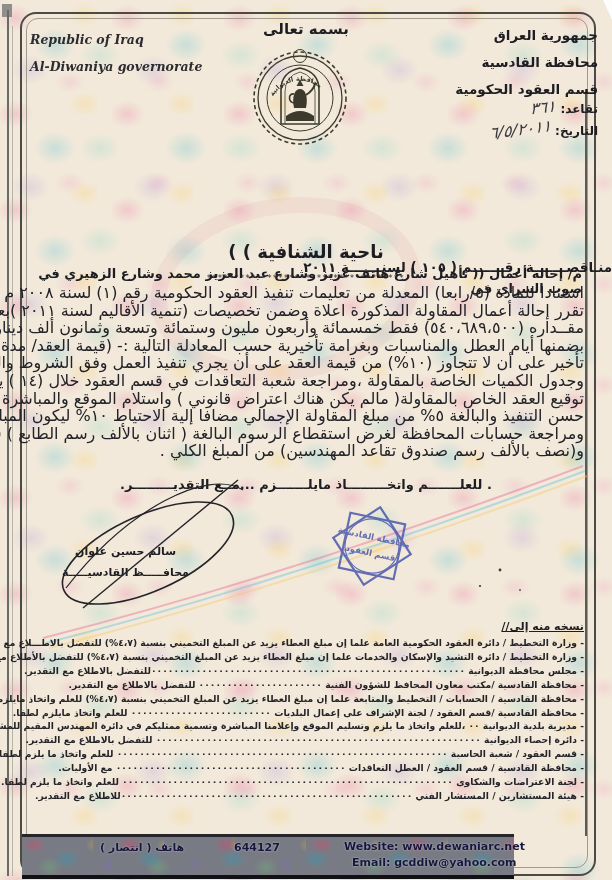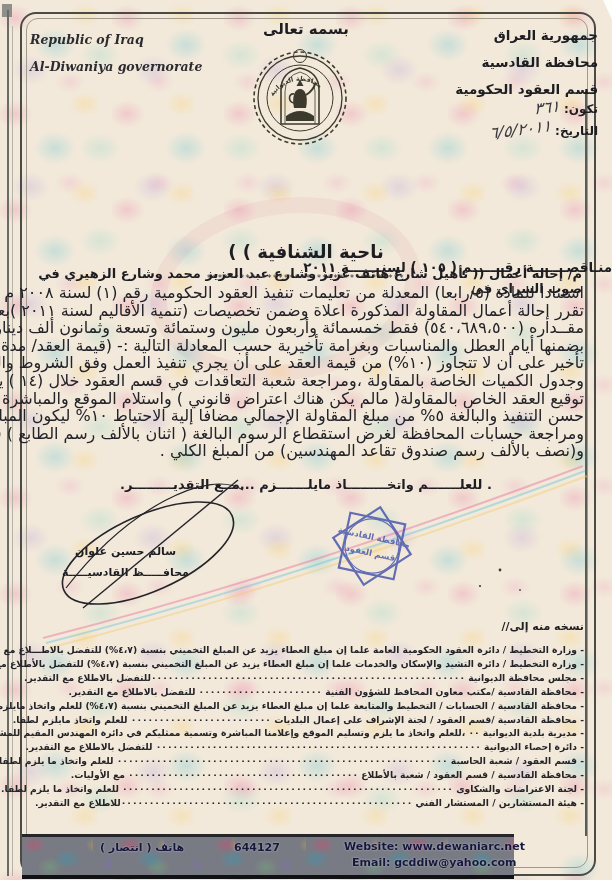--- a/index.html
+++ b/index.html
@@ -44,21 +44,21 @@
   .bodytxt{left:28px;top:284px;width:556px;text-align:right;font-size:16px;line-height:17.6px;color:#222228;}
   .bodytxt>div{white-space:nowrap;}
   .closing{left:0;top:477px;width:612px;text-align:center;font-weight:bold;font-size:13px;}
 
   .sig-block{left:28px;top:541px;width:195px;text-align:center;font-weight:bold;font-size:11px;line-height:21px;}
   .sig-svg{left:8px;top:438px;width:596px;height:225px;pointer-events:none;}
   .stamp{left:322px;top:496px;width:100px;height:100px;transform:rotate(12deg);opacity:.85;}
   .faint-stamp{left:150px;top:198px;width:240px;height:150px;border:16px solid rgba(228,118,152,.10);border-radius:50%;transform:rotate(-8deg);}
 
   .cc{left:28px;top:620px;width:556px;}
-  .cc-title{text-align:right;font-weight:bold;font-size:11px;margin-bottom:10px;direction:rtl;}
+  .cc-title{text-align:right;font-weight:bold;font-size:11px;text-decoration:underline;margin-bottom:3px;direction:rtl;}
   .cc-list{direction:rtl;font-size:9.2px;font-weight:bold;line-height:13.9px;color:#232328;}
   .cc-list>div{white-space:nowrap;}
 
   .footer-band{left:22px;top:834px;width:492px;height:38px;border-top:3px solid #26262a;border-bottom:4px solid #121214;
     background-color:#8d9097;
     background-image:
       linear-gradient(rgba(60,60,72,.25),rgba(60,60,72,.25)),
       radial-gradient(ellipse 18px 12px at 12px 8px, rgba(240,90,130,.55), transparent 70%),
       radial-gradient(ellipse 20px 14px at 45px 22px, rgba(60,180,210,.5), transparent 70%),
       radial-gradient(ellipse 16px 12px at 75px 8px, rgba(250,200,90,.55), transparent 70%),
@@ -112,21 +112,21 @@
     </text>
   </svg>
 
   <div class="abs gov-head ar">
     <div>جمهورية العراق</div>
     <div>محافظة القادسية</div>
     <div>قسم العقود الحكومية</div>
   </div>
 
   <div class="abs num-row ar">
-    <span>تكون:</span>
+    <span>تقاعد:</span>
     <span class="handw">٣٦١</span>
   </div>
   <div class="abs date-row ar">
     <span>التاريخ:</span>
     <span class="handw">٦/٥/٢٠١١</span>
   </div>
 
 
   <div class="abs faint-stamp"></div>
   <div class="abs subj1 ar">م/ إحالة أعمال  (( تأهيل شارع هاتف عزيز وشارع عبد العزيز محمد وشارع الزهيري في صوب السراي في</div>
@@ -179,21 +179,21 @@
     <div class="cc-list">
         <div>- وزارة التخطيط / دائرة العقود الحكومية العامة علما إن مبلغ العطاء يزيد عن المبلغ التخميني بنسبة (٤،٧%)  للتفضل بالاطـــلاع  مع التقديــر..</div>
         <div>- وزارة التخطيط / دائرة التشيد والإسكان والخدمات علما إن مبلغ العطاء يزيد عن المبلغ التخميني بنسبة (٤،٧%)    للتفضل بالأطلاع مع التقدير.</div>
         <div>- مجلس محافظة الديوانية ٠٠٠٠٠٠٠٠٠٠٠٠٠٠٠٠٠٠٠٠٠٠٠٠٠٠٠٠٠٠٠٠٠٠٠٠٠٠٠٠٠٠٠٠٠٠٠٠٠٠٠٠٠٠٠٠للتفضل بالاطلاع مع التقدير.</div>
         <div>- محافظة القادسية /مكتب معاون المحافظ للشؤون الفنية ٠٠٠٠٠٠٠٠٠٠٠٠٠٠٠٠٠٠٠٠٠٠   للتفضل بالاطلاع مع التقدير.</div>
         <div>- محافظة القادسية / الحسابات / التخطيط والمتابعة علما إن مبلغ العطاء يزيد عن المبلغ التخميني بنسبة (٤،٧%)   للعلم واتخاذ مايلزم لطفا".</div>
         <div>- محافظة القادسية /قسم العقود / لجنة الإشراف على إعمال البلديات ٠٠٠٠٠٠٠٠٠٠٠٠٠٠٠٠٠٠٠٠٠٠٠٠٠ للعلم واتخاذ مايلزم لطفا.</div>
         <div>- مديرية بلدية الديوانية ٠٠ ،للعلم واتخاذ ما يلزم وتسليم الموقع وإعلامنا المباشرة وتسمية ممثليكم في دائرة المهندس المقيم للمشروع لطفا .</div>
         <div>- دائرة إحصاء الديوانية ٠٠٠٠٠٠٠٠٠٠٠٠٠٠٠٠٠٠٠٠٠٠٠٠٠٠٠٠٠٠٠٠٠٠٠٠٠٠٠٠٠٠٠٠٠٠٠٠٠٠٠٠٠٠٠٠٠٠ للتفضل بالاطلاع مع التقدير.</div>
         <div>- قسم العقود / شعبة الحاسبة ٠٠٠٠٠٠٠٠٠٠٠٠٠٠٠٠٠٠٠٠٠٠٠٠٠٠٠٠٠٠٠٠٠٠٠٠٠٠٠٠٠٠٠٠٠٠٠٠٠٠٠٠٠٠٠٠٠٠٠ للعلم واتخاذ ما يلزم لطفا.</div>
-        <div>- محافظة القادسية / قسم العقود / شعبة بالأطلاع ٠٠٠٠٠٠٠٠٠٠٠٠٠٠٠٠٠٠٠٠٠٠٠٠٠٠٠٠٠٠٠٠٠٠٠٠٠٠٠٠٠ مع الأوليات.</div>
+        <div>- محافظة القادسية / قسم العقود / العطل التعاقدات ٠٠٠٠٠٠٠٠٠٠٠٠٠٠٠٠٠٠٠٠٠٠٠٠٠٠٠٠٠٠٠٠٠٠٠٠٠٠٠٠٠ مع الأوليات.</div>
         <div>- لجنة الاعتراضات والشكاوى ٠٠٠٠٠٠٠٠٠٠٠٠٠٠٠٠٠٠٠٠٠٠٠٠٠٠٠٠٠٠٠٠٠٠٠٠٠٠٠٠٠٠٠٠٠٠٠٠٠٠٠٠٠٠٠٠٠٠٠ للعلم واتخاذ ما يلزم لطفا.</div>
         <div>- هيئة المستشارين / المستشار الفني ٠٠٠٠٠٠٠٠٠٠٠٠٠٠٠٠٠٠٠٠٠٠٠٠٠٠٠٠٠٠٠٠٠٠٠٠٠٠٠٠٠٠٠٠٠٠٠٠٠٠٠٠للاطلاع مع التقدير.</div>
       </div>
   </div>
 
   <div class="abs footer-band">
     <span class="f-phone ar">هاتف ( انتصار )</span>
     <span class="f-num">644127</span>
     <span class="f-web">Website: www.dewaniarc.net</span>
     <span class="f-em-r">Email: gcddiw@yahoo.com</span>

